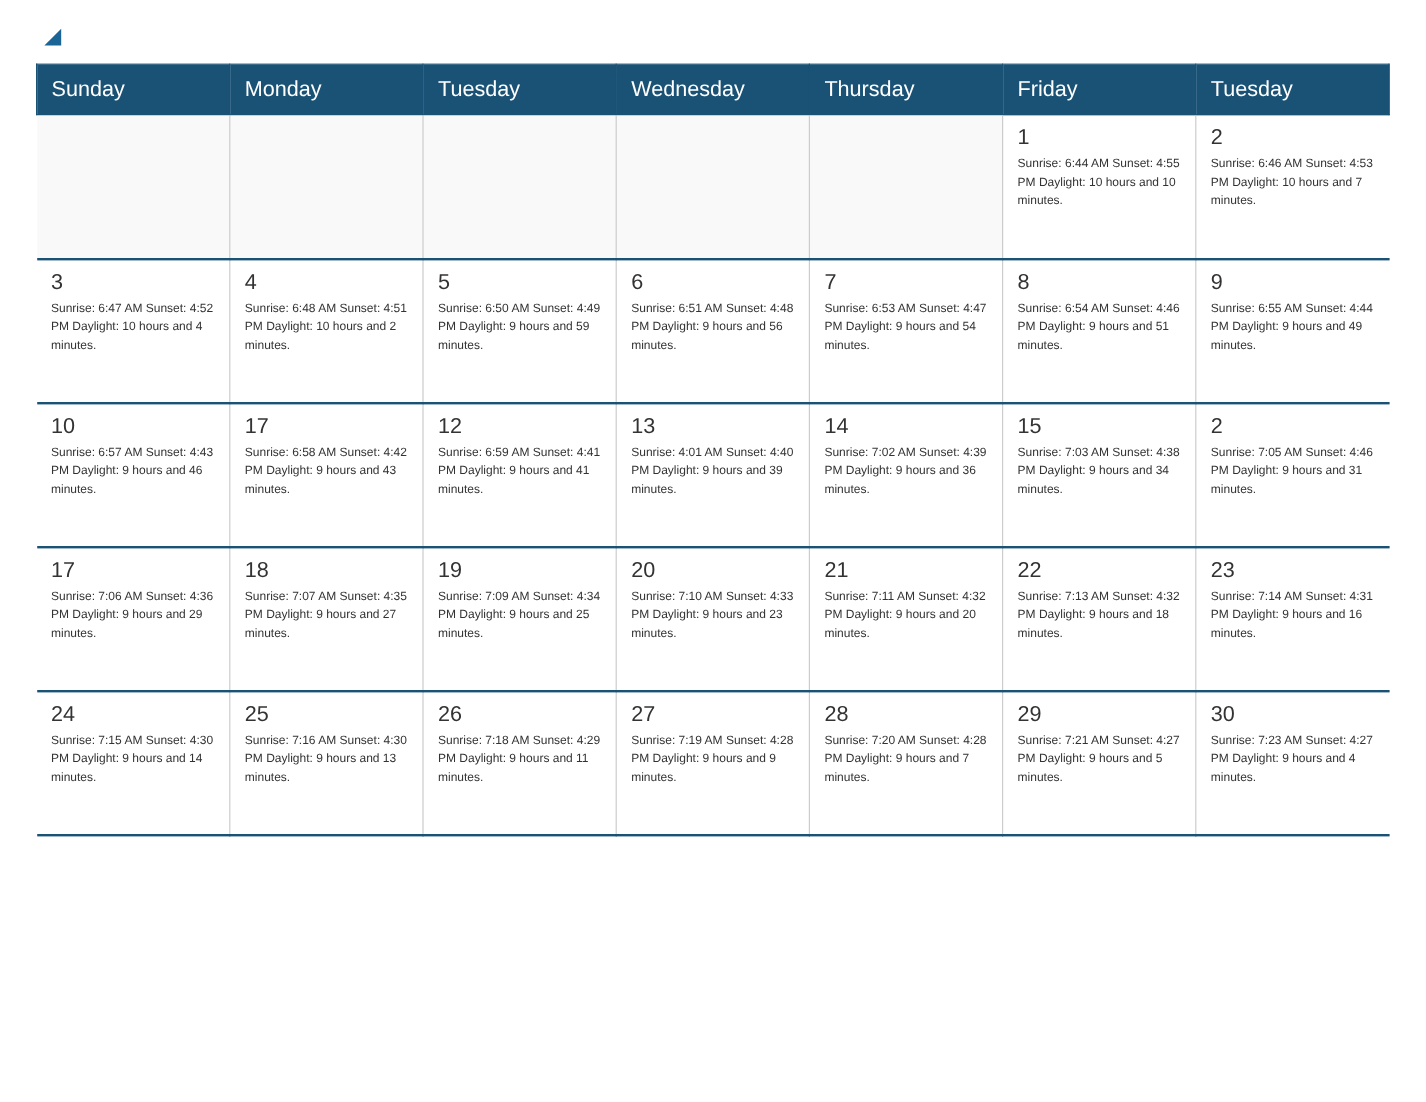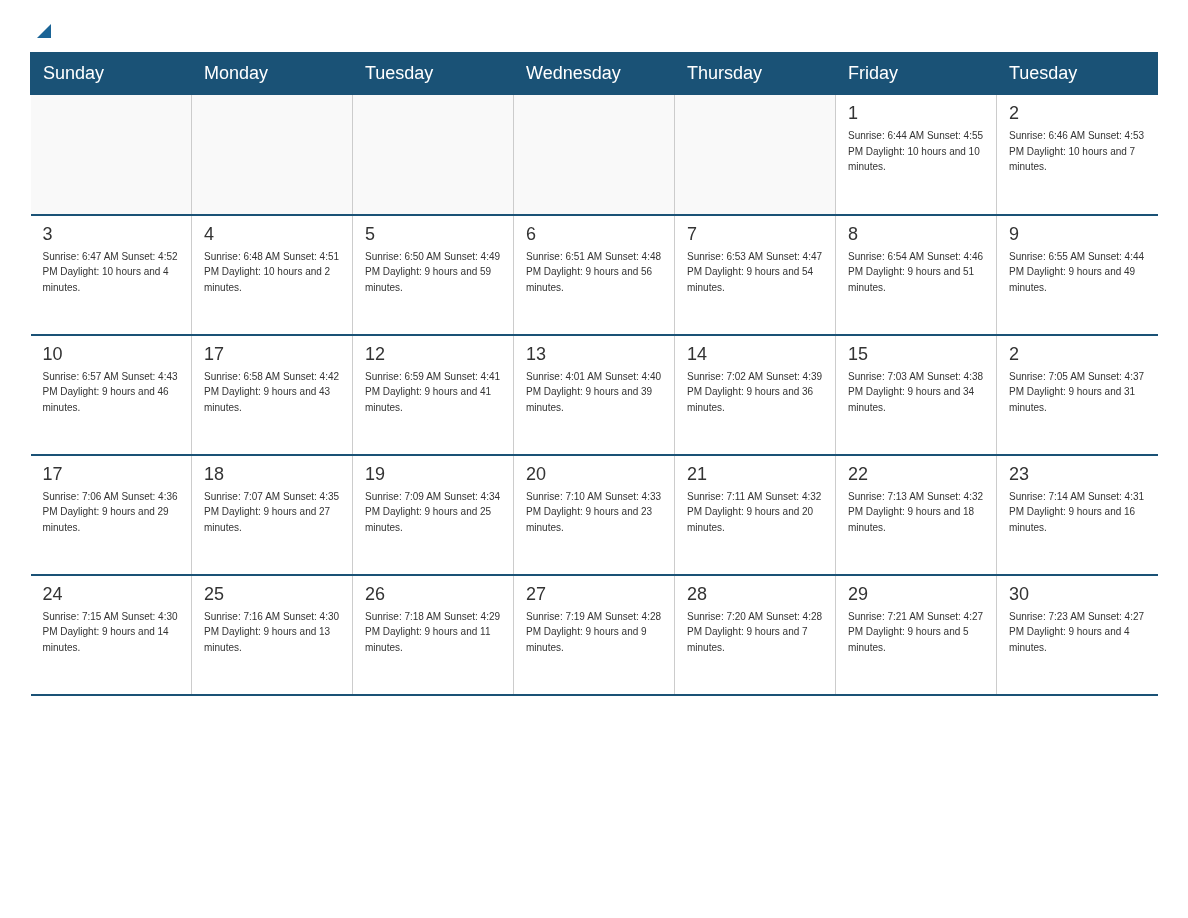--- a/index.html
+++ b/index.html
@@ -231,21 +231,21 @@
         <td>
           <span class="day-number">15</span>
           <div class="day-info">Sunrise: 7:03 AM
 Sunset: 4:38 PM
 Daylight: 9 hours
 and 34 minutes.</div>
         </td>
         <td>
           <span class="day-number">2</span>
           <div class="day-info">Sunrise: 7:05 AM
-Sunset: 4:37 PM
+Sunset: 4:46 PM
 Daylight: 9 hours
 and 31 minutes.</div>
         </td>
       </tr>
       <tr>
         <td>
           <span class="day-number">17</span>
           <div class="day-info">Sunrise: 7:06 AM
 Sunset: 4:36 PM
 Daylight: 9 hours

